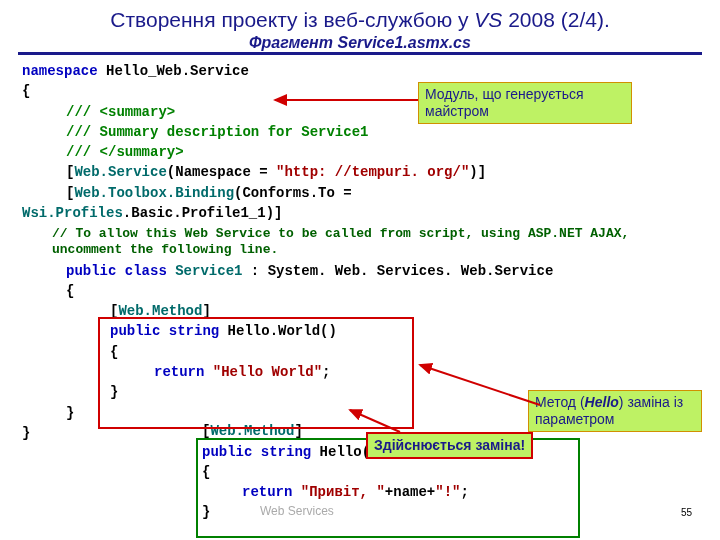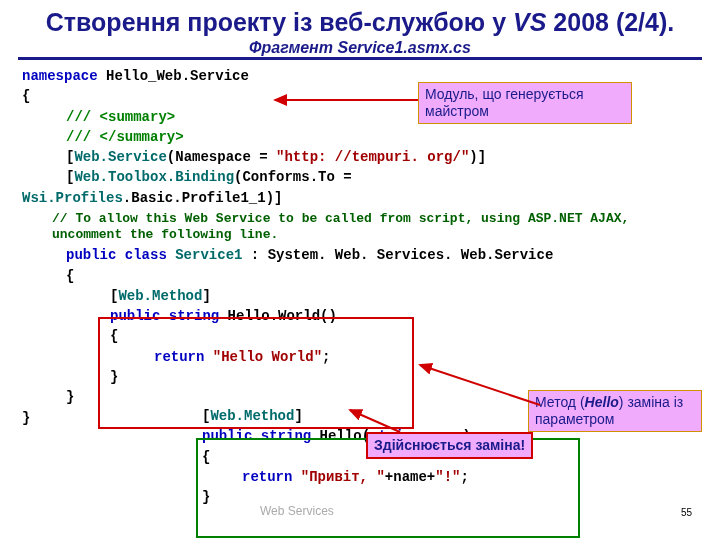--- a/index.html
+++ b/index.html
@@ -7,22 +7,22 @@
     padding: 0;
     width: 720px;
     height: 540px;
     font-family: Arial, sans-serif;
     background: #fff;
     position: relative;
     overflow: hidden;
   }
   .title {
     text-align: center;
-    font-size: 25px;
-    font-weight: bold;
+    font-size: 21px;
+    font-weight: normal;
     color: #1a1a8a;
     padding: 8px 0 2px 0;
   }
   .title em {
     font-style: italic;
   }
   .subtitle {
     text-align: center;
     font-size: 16px;
     font-weight: bold;
@@ -53,21 +53,21 @@
     line-height: 1.2;
     margin: 3px 0 3px 30px;
   }
   .indent1 { padding-left: 44px; }
   .indent2 { padding-left: 88px; }
   .indent3 { padding-left: 132px; }
   .indent2b { padding-left: 180px; }
   .indent3b { padding-left: 220px; }
   .callout {
     position: absolute;
-    background: #f0abfc;
+    background: #bef264;
     border: 1px solid #d09000;
     font-family: Arial, sans-serif;
     font-size: 14px;
     font-weight: normal;
     color: #1a1a8a;
     padding: 3px 6px;
     line-height: 1.2;
   }
   .callout-red {
     border: 2px solid #d00000;
@@ -113,20 +113,21 @@
 <div class="title">
   <span>Створення проекту із веб-службою у </span><em>VS</em><span> 2008 (2/4).</span>
 </div>
 <div class="subtitle">Фрагмент Service1.asmx.cs</div>
 <div class="hr"></div>
 
 <div class="code-area">
   <div><span class="kw">namespace</span><span> Hello_Web.Service</span></div>
   <div>{</div>
   <div class="indent1"><span class="cmt">/// </span><span class="cmt">&lt;summary&gt;</span></div>
+  <div class="indent1"><span class="cmt">/// </span><span class="cmt">Summary description for Service1</span></div>
   <div class="indent1"><span class="cmt">/// </span><span class="cmt">&lt;/summary&gt;</span></div>
   <div class="indent1"><span>[</span><span class="type">Web.Service</span><span>(Namespace = </span><span class="str">"http: //tempuri. org/"</span><span>)]</span></div>
   <div class="indent1"><span>[</span><span class="type">Web.Toolbox.Binding</span><span>(Conforms.To =</span></div>
   <div><span class="type">Wsi.Profiles</span><span>.Basic.Profile1_1)]</span></div>
   <div class="small-cmt">// To allow this Web Service to be called from script, using ASP.NET AJAX, uncomment the following line.</div>
   <div class="indent1"><span class="kw">public class </span><span class="type">Service1</span><span> : System. Web. Services. Web.Service</span></div>
   <div class="indent1">{</div>
   <div class="indent2">[<span class="type">Web.Method</span>]</div>
   <div class="indent2"><span class="kw">public string</span><span> Hello.World()</span></div>
   <div class="indent2">{</div>

